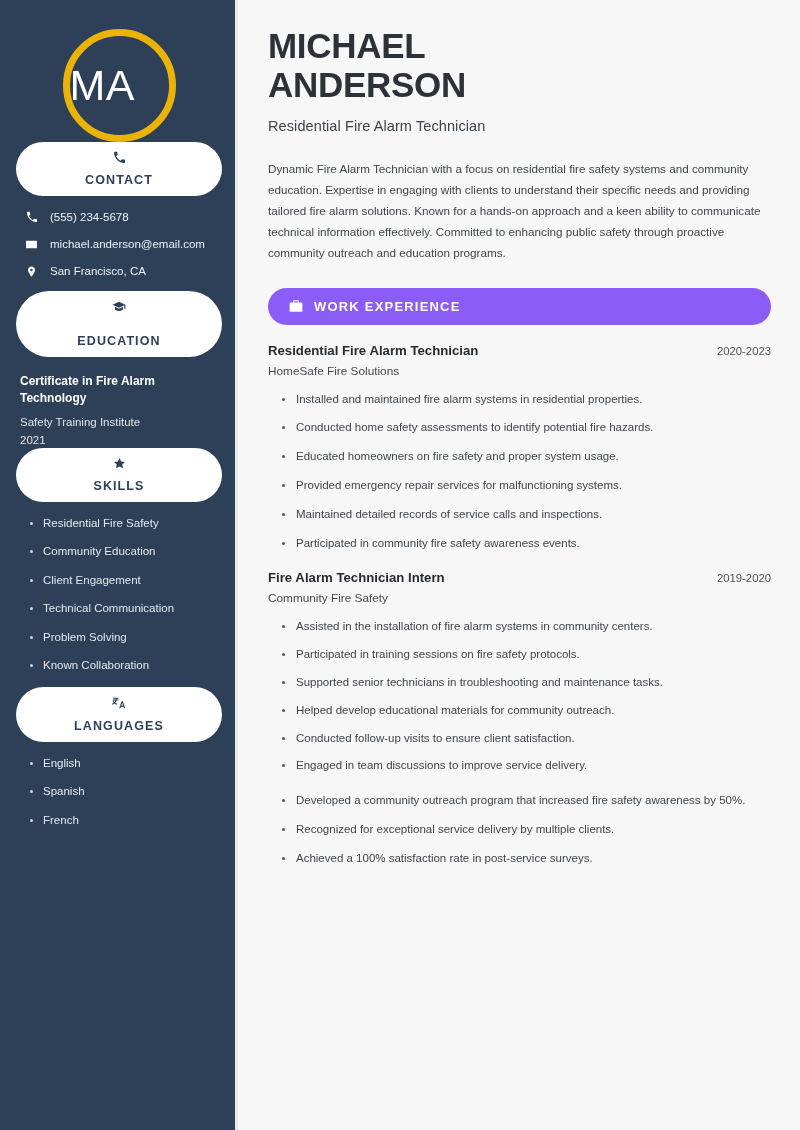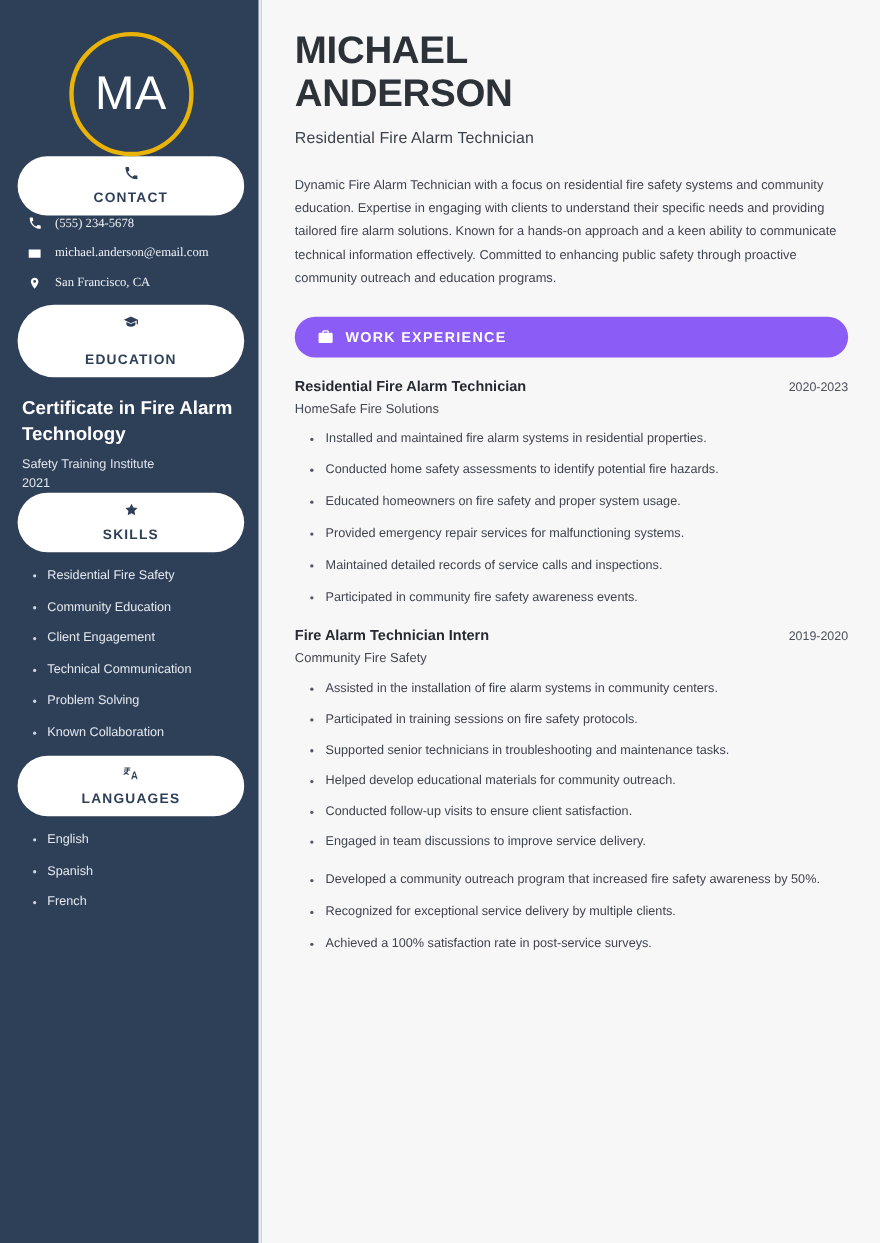--- a/index.html
+++ b/index.html
@@ -44,24 +44,24 @@
 
   .avatar-wrap {
     display: flex;
     justify-content: center;
     padding-top: 29px;
   }
   .avatar {
     width: 113px;
     height: 113px;
     border-radius: 50%;
-    border: 4px solid #eab308;
+    border: 7px solid #eab308;
     display: flex;
     align-items: center;
-    justify-content: center;
+    justify-content: flex-start;
   }
   .avatar-initials {
     font-size: 43px;
     font-weight: 400;
     letter-spacing: 0.5px;
     color: #ffffff;
     line-height: 1;
   }
 
   
@@ -81,22 +81,22 @@
   .pill .ico { display: flex; align-items: center; }
   .pill .ico svg { display: block; }
 
   .sidebar .pill { margin-top: 0; flex-direction: column; }
   .pill-contact { margin-top: 29px; }
   .pill-education { margin-top: 25px; gap: 20px; }
   .pill-skills { margin-top: 27px; }
   .pill-languages { margin-top: 28px; }
 
   .contact-list {
+    margin-top: 14px;
     padding-left: 8px;
-    font-family: Liberation Serif, serif;
   }
   .contact-item {
     display: flex;
     align-items: center;
     gap: 11px;
     margin-bottom: 12px;
     font-size: 11.5px;
     color: #eef1f5;
     line-height: 1.3;
   }
@@ -106,21 +106,21 @@
     display: flex;
     justify-content: center;
     align-items: center;
   }
 
   .edu-block {
     margin-top: 16px;
     padding-left: 4px;
   }
   .edu-degree {
-    font-size: 17px;
+    font-size: 12px;
     font-weight: bold;
     line-height: 1.45;
     color: #ffffff;
   }
   .edu-school {
     font-size: 11.5px;
     color: #dfe4ea;
     margin-top: 6px;
     line-height: 1.4;
   }

